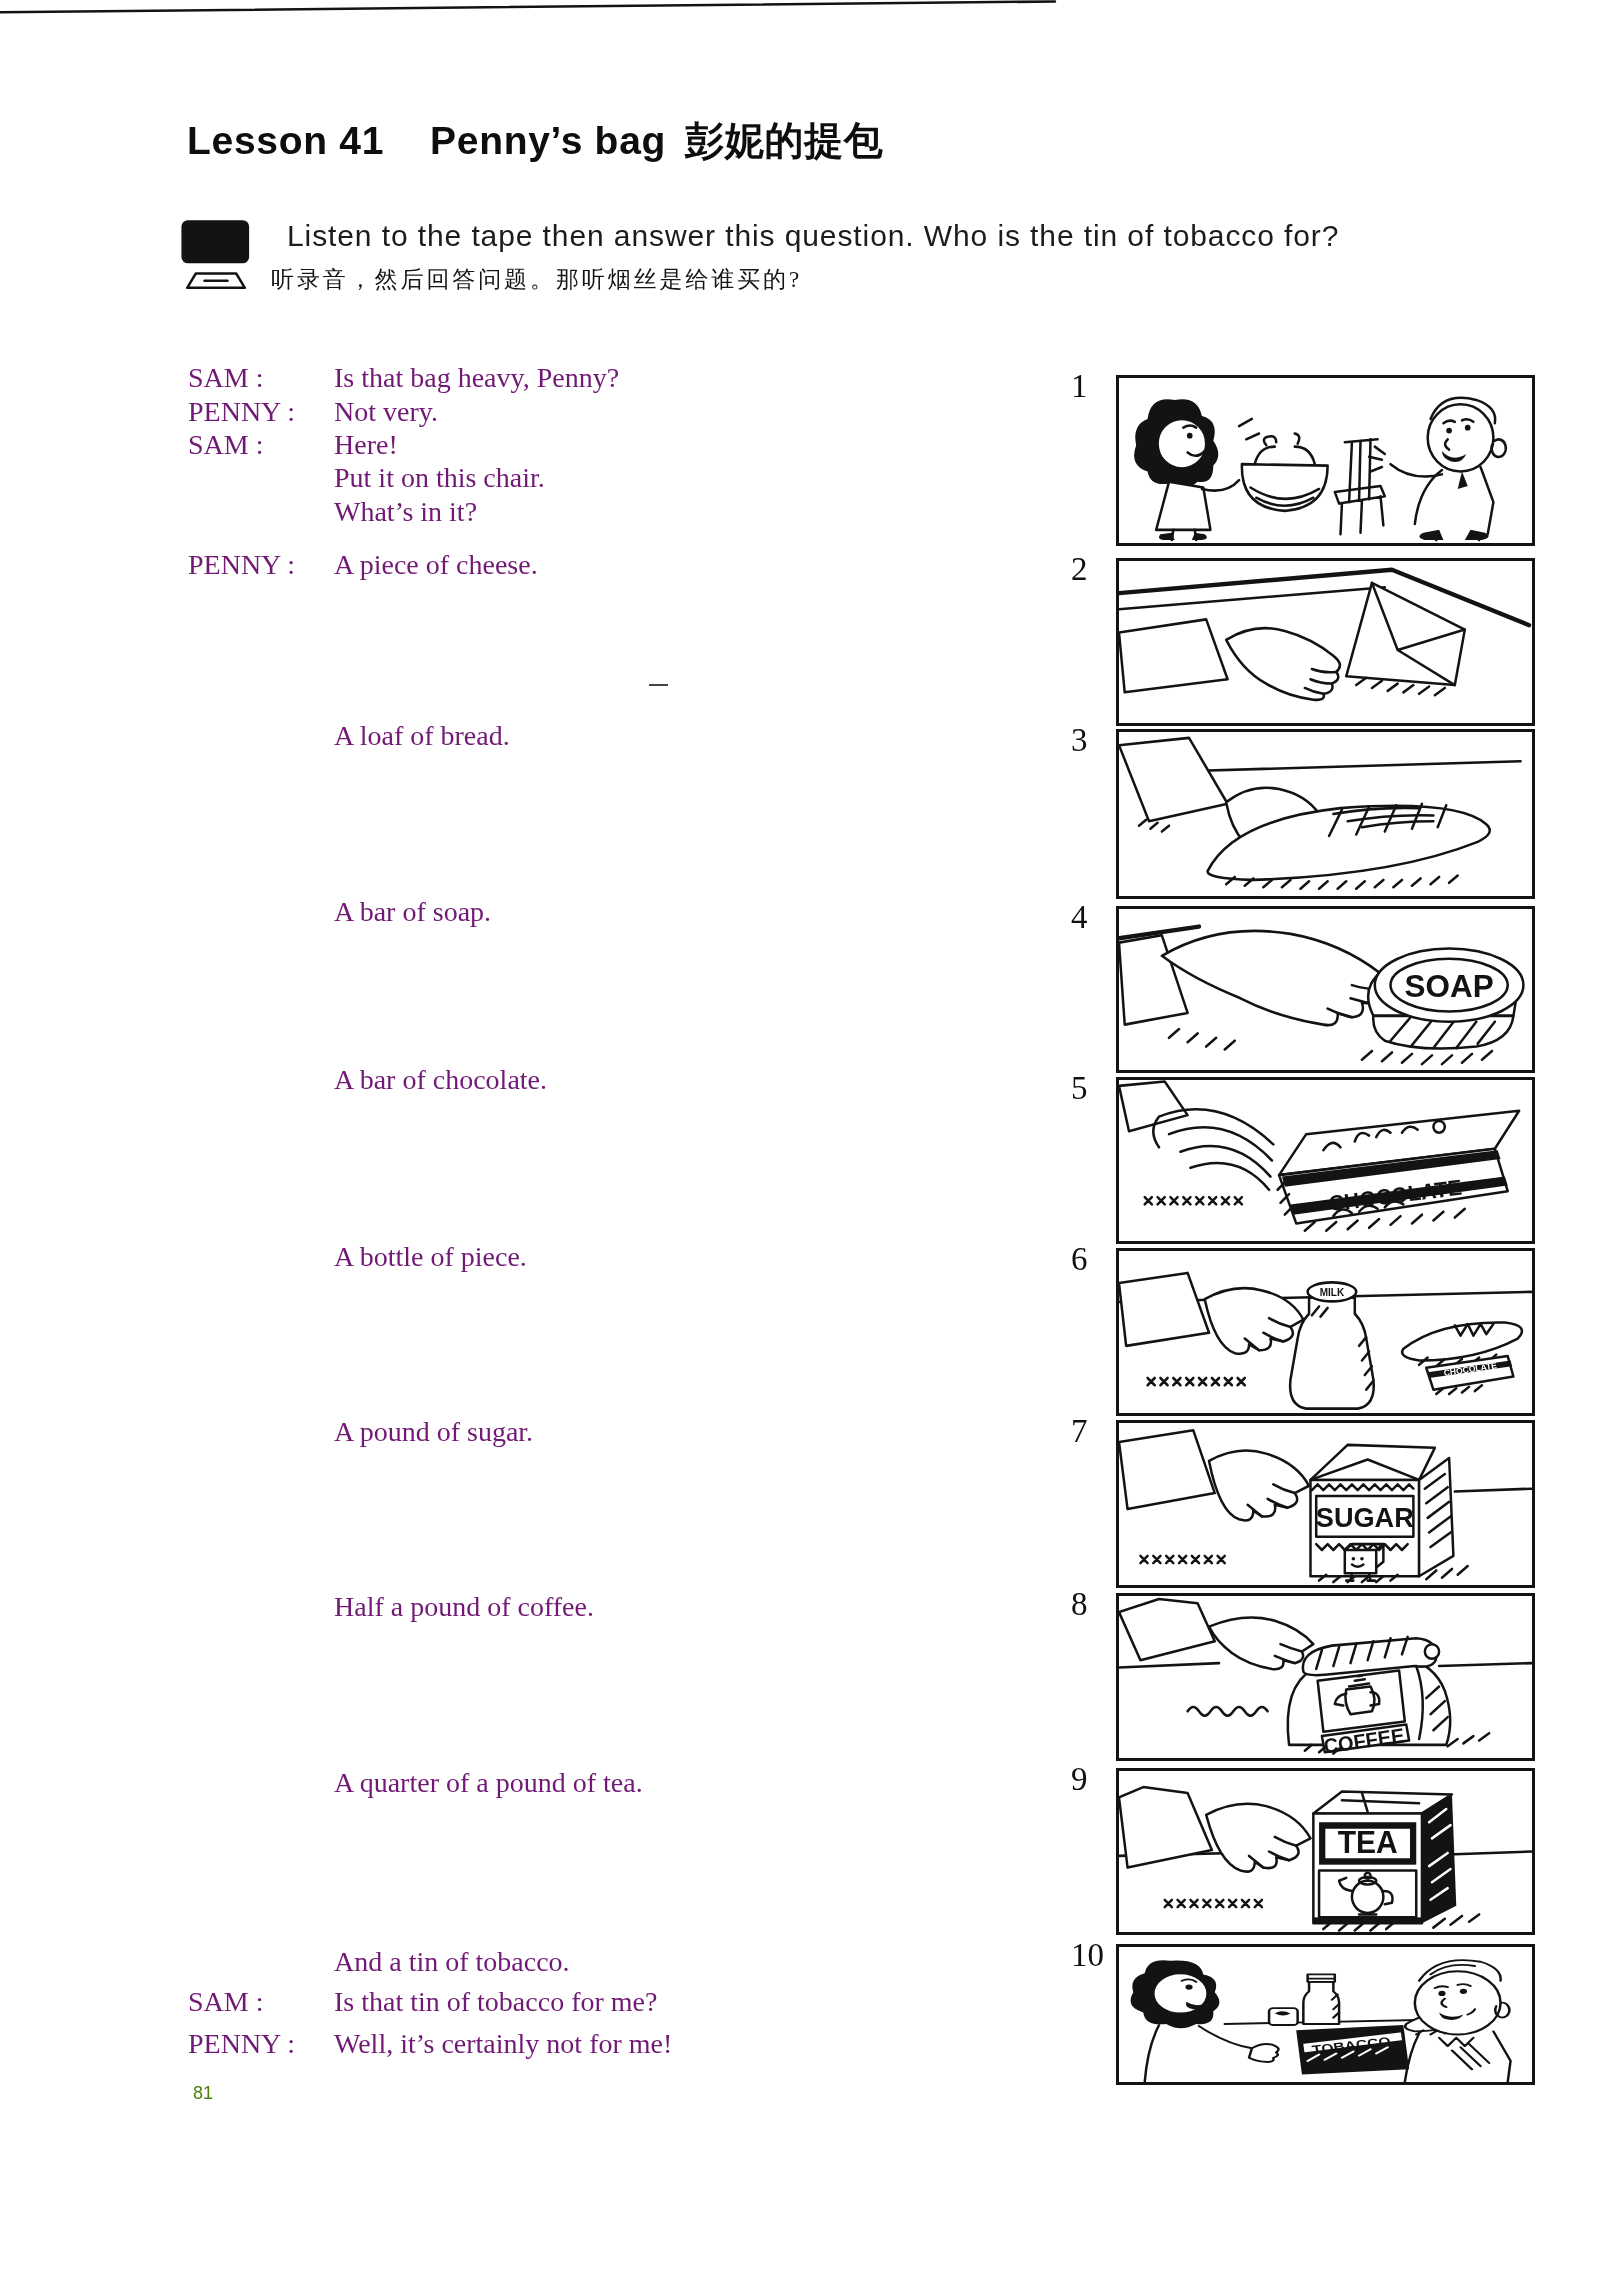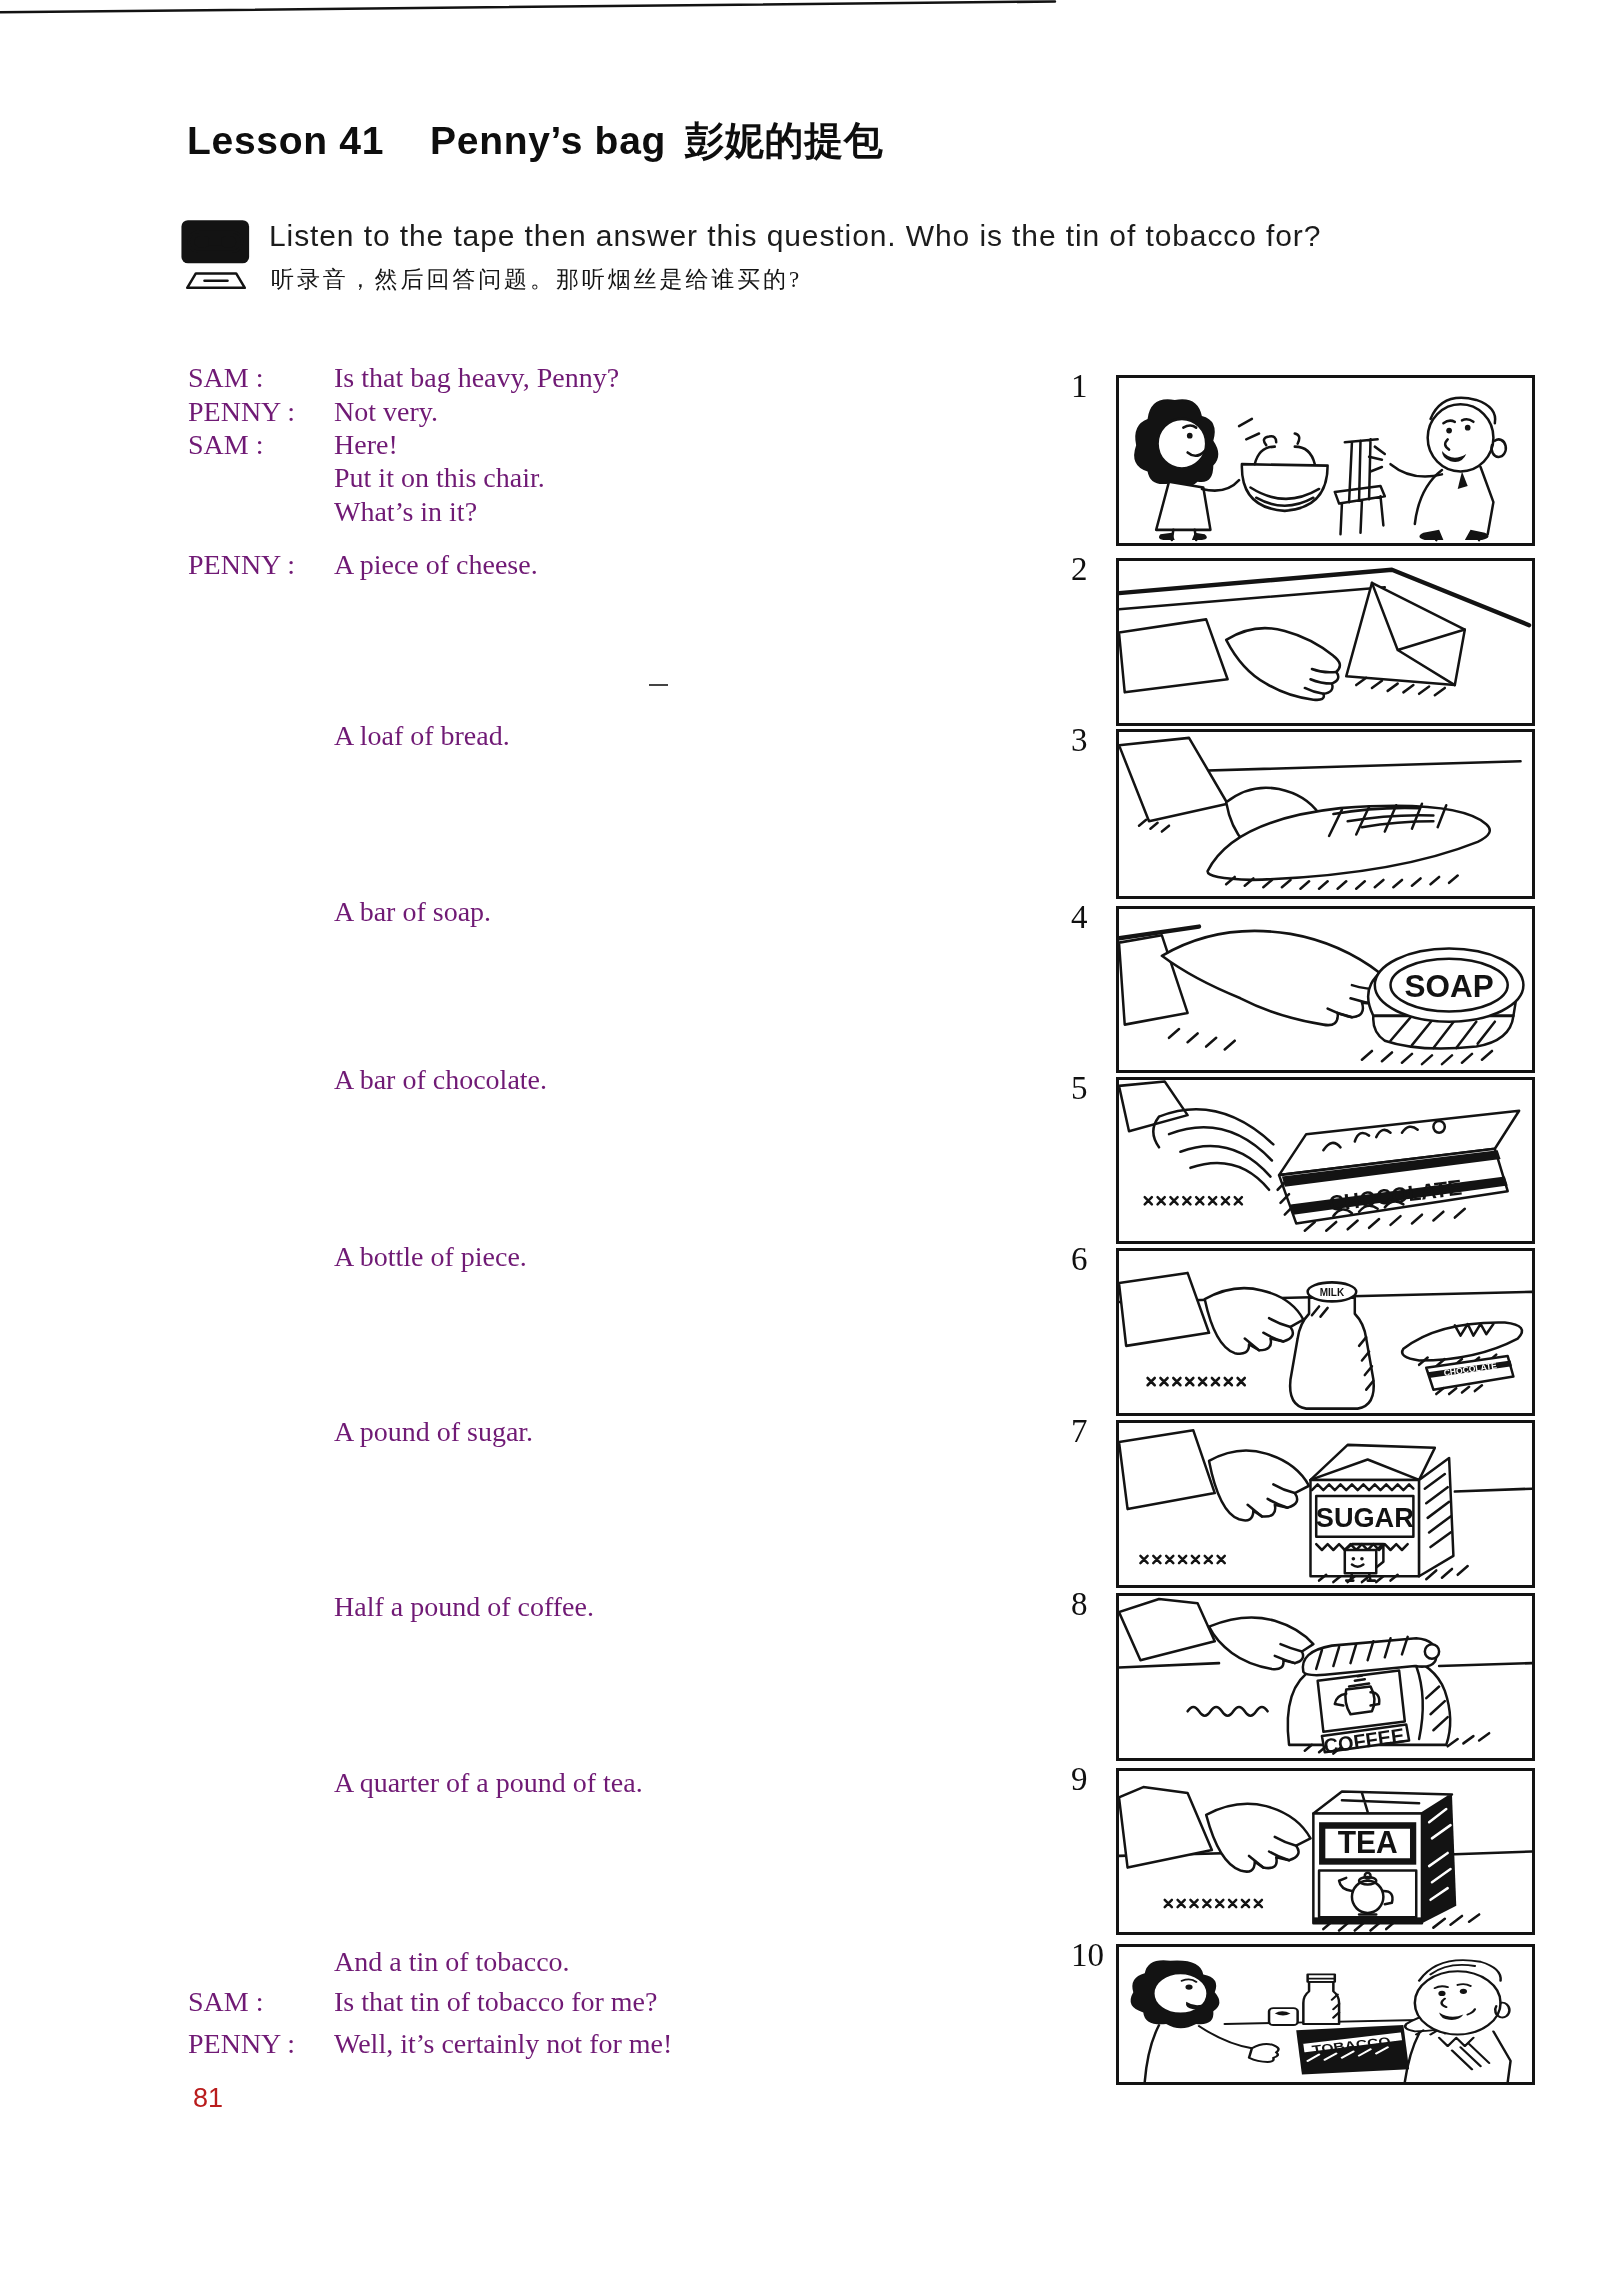--- a/index.html
+++ b/index.html
@@ -7,26 +7,26 @@
     width:1623px;height:2273px;position:relative;background:#ffffff;
     font-family:"Liberation Serif",serif;color:#121212;overflow:hidden;
   }
   .abs{position:absolute;}
   .scan-top{left:0;top:0;width:1623px;height:29px;}
   .title{left:187px;top:114px;font-family:"Liberation Sans",sans-serif;
     font-weight:700;font-size:39px;letter-spacing:0.7px;white-space:nowrap;color:#0e0e0e;}
   .title .gap1{margin-right:46px;margin-top:48px;}
   .title .gap2{margin-left:19px;}
   .cassette{left:180px;top:217px;width:72px;height:74px;}
-  .instr-en{left:269px;top:219px;font-family:"Liberation Sans",sans-serif;
+  .instr-en{left:287px;top:219px;font-family:"Liberation Sans",sans-serif;
     font-size:30px;letter-spacing:0.9px;white-space:nowrap;color:#1c1c1c;}
   .instr-zh{left:271px;top:264px;font-size:23px;letter-spacing:2.9px;white-space:nowrap;color:#151515;}
   .dlg{left:188px;font-size:28px;white-space:nowrap;color:#701a75;}
   .dlg .spk{display:inline-block;width:146px;}
-  .pagenum{left:193px;top:2083px;font-family:"Liberation Sans",sans-serif;font-size:27px;color:#b91c1c;}
+  .pagenum{left:193px;top:2083px;font-family:"Liberation Sans",sans-serif;font-size:18px;color:#4d7c0f;}
   .stray-dash{left:649px;top:684px;width:19px;height:2.2px;background:#444;}
   .panel{left:1116px;width:419px;background:#fff;border:3.6px solid #131313;
     box-sizing:border-box;position:absolute;}
   .panel svg{display:block;width:100%;height:100%;}
   .num{position:absolute;left:-48px;top:-10px;font-size:33px;color:#101010;
     font-family:"Liberation Serif",serif;width:41px;}
   svg path,svg rect,svg circle,svg ellipse,svg line{
     stroke:#131313;stroke-width:3.5;fill:none;stroke-linecap:round;stroke-linejoin:round;}
   svg .b{fill:#131313;stroke:none;}
   svg .w{fill:#ffffff;stroke:#131313;}

